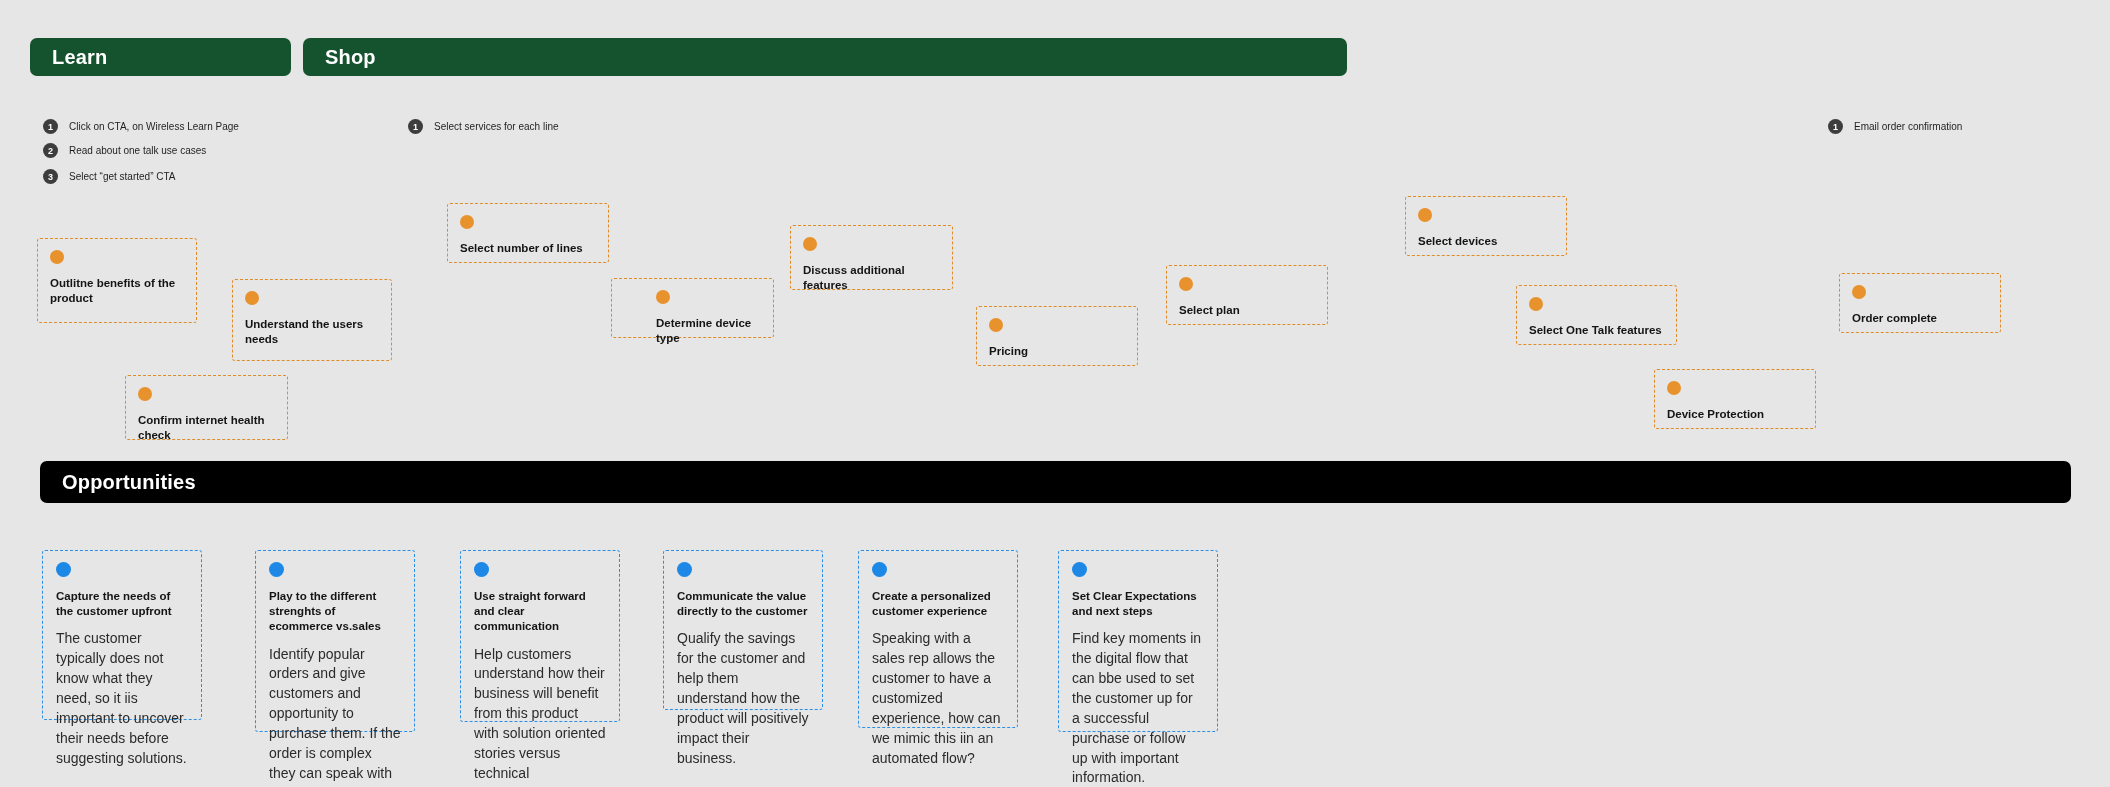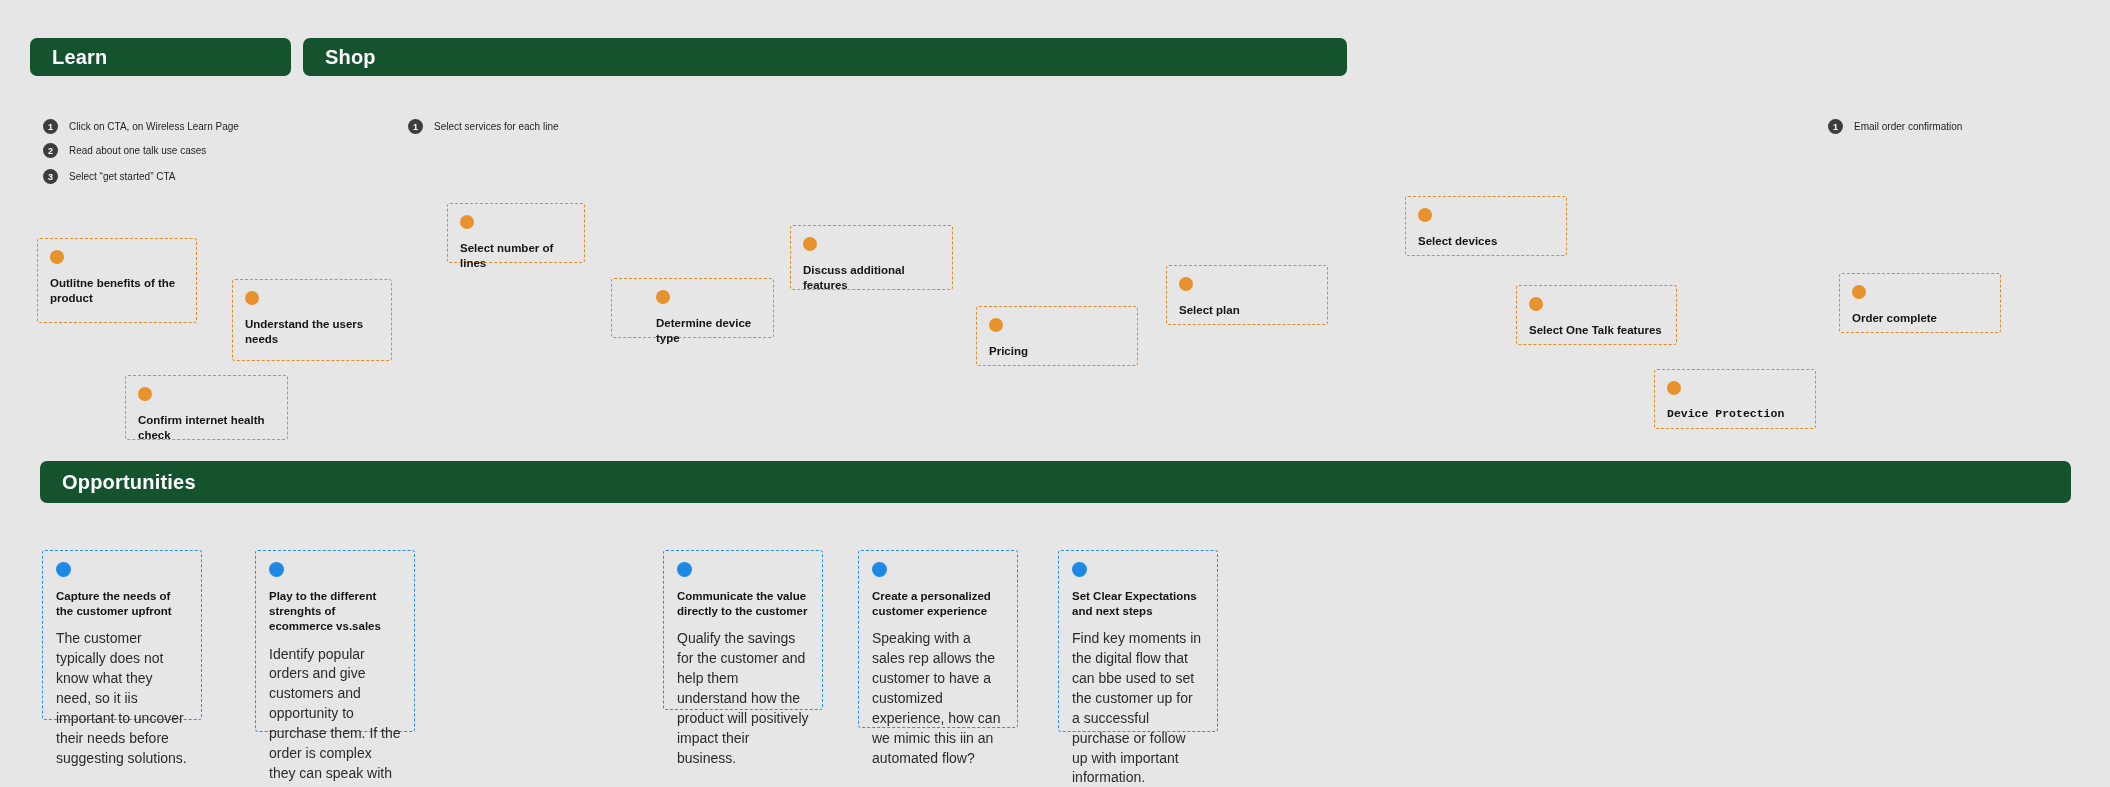--- a/index.html
+++ b/index.html
@@ -85,21 +85,21 @@
     margin-top: 12px;
     font-size: 11.5px;
     line-height: 1.28;
     font-weight: bold;
     color: #141414;
   }
 
   
   .opportunities-banner {
     position: absolute;
-    background: #14532d;
+    background: #000000;
     border-radius: 7px;
     display: flex;
     align-items: center;
     box-sizing: border-box;
     padding-left: 22px;
   }
   .opportunities-banner .banner-title {
     color: #ffffff;
     font-size: 20px;
     font-weight: bold;
@@ -182,21 +182,21 @@
   <div class="task-card" style="left:232px; top:279px; width:160px; height:82px;">
     <span class="dot"></span>
     <span class="task-label">Understand the users needs</span>
   </div>
 
   <div class="task-card" style="left:125px; top:375px; width:163px; height:65px;">
     <span class="dot"></span>
     <span class="task-label">Confirm internet health check</span>
   </div>
 
-  <div class="task-card" style="left:447px; top:203px; width:138px; height:60px;">
+  <div class="task-card" style="left:447px; top:203px; width:162px; height:60px;">
     <span class="dot"></span>
     <span class="task-label">Select number of lines</span>
   </div>
 
   <div class="task-card" style="left:611px; top:278px; width:163px; height:60px;padding-left:44px;">
     <span class="dot"></span>
     <span class="task-label">Determine device type</span>
   </div>
 
   <div class="task-card" style="left:790px; top:225px; width:163px; height:65px;">
@@ -217,21 +217,21 @@
   <div class="task-card" style="left:1405px; top:196px; width:162px; height:60px;">
     <span class="dot"></span>
     <span class="task-label">Select devices</span>
   </div>
 
   <div class="task-card" style="left:1516px; top:285px; width:161px; height:60px;">
     <span class="dot"></span>
     <span class="task-label">Select One Talk features</span>
   </div>
 
-  <div class="task-card" style="left:1654px; top:369px; width:162px; height:60px;font-family:Liberation Mono, monospace;">
+  <div class="task-card" style="left:1654px; top:369px; width:162px; height:60px;">
     <span class="dot"></span>
     <span class="task-label">Device Protection</span>
   </div>
 
   <div class="task-card" style="left:1839px; top:273px; width:162px; height:60px;">
     <span class="dot"></span>
     <span class="task-label">Order complete</span>
   </div>
 
   <div class="opportunities-banner" style="left:40px; top:461px; width:2031px; height:42px;">
@@ -243,20 +243,25 @@
     <span class="opp-title">Capture the needs of the customer upfront</span>
     <span class="opp-body">The customer typically does not know what they need, so it iis important to uncover their needs before suggesting solutions.</span>
   </div>
 
   <div class="opp-card" style="left:255px; top:550px; width:160px; height:182px;">
     <span class="dot"></span>
     <span class="opp-title">Play to the different strenghts of ecommerce vs.sales</span>
     <span class="opp-body">Identify popular orders and give customers and opportunity to purchase them. If the order is complex they can speak with a rep.</span>
   </div>
 
+  <div class="opp-card" style="left:460px; top:550px; width:160px; height:172px;">
+    <span class="dot"></span>
+    <span class="opp-title">Use straight forward and clear communication</span>
+    <span class="opp-body">Help customers understand how their business will benefit from this product with solution oriented stories versus technical explanation.</span>
+  </div>
 
   <div class="opp-card" style="left:858px; top:550px; width:160px; height:178px;">
     <span class="dot"></span>
     <span class="opp-title">Create a personalized customer experience</span>
     <span class="opp-body">Speaking with a sales rep allows the customer to have a customized experience, how can we mimic this iin an automated flow?</span>
   </div>
 
   <div class="opp-card" style="left:663px; top:550px; width:160px; height:160px;">
     <span class="dot"></span>
     <span class="opp-title">Communicate the value directly to the customer</span>

